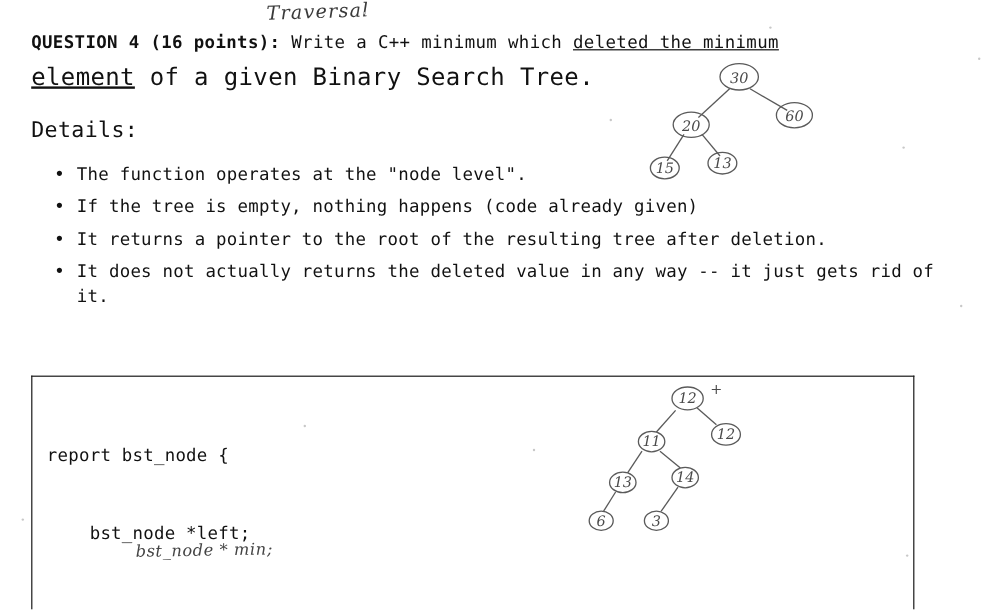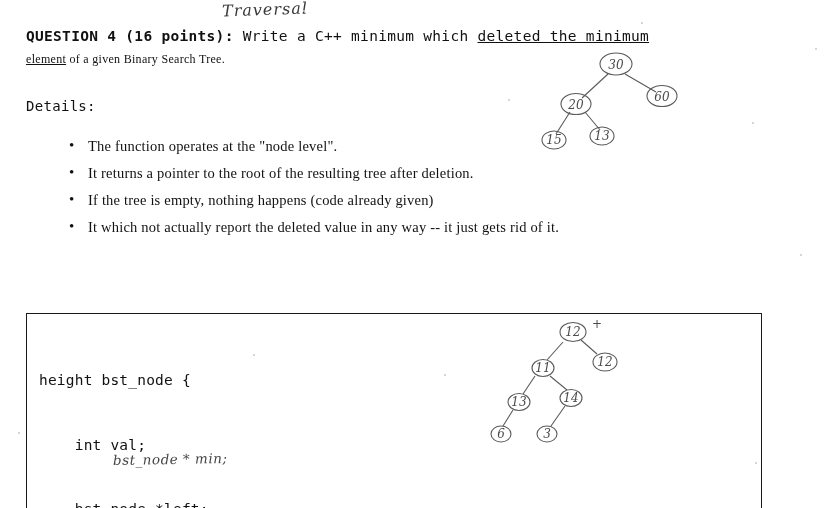--- a/index.html
+++ b/index.html
@@ -30,45 +30,43 @@
     letter-spacing: 0.3px;
     white-space: nowrap;
   }
   .qline b { font-weight: bold; }
   .u { text-decoration: underline; }
 
   .qline2 {
     position: absolute;
     left: 26px;
     top: 52px;
-    font-size: 12px;
+    font-size: 20px;
     letter-spacing: 0.3px;
     white-space: nowrap;
-    font-family: Liberation Serif, serif;
   }
 
   .details {
     position: absolute;
     left: 26px;
     top: 98px;
-    font-size: 14px;
+    font-size: 18px;
     letter-spacing: 0.3px;
   }
 
   ul.bullets {
     position: absolute;
-    left: 64px;
+    left: 40px;
     top: 136px;
     margin: 0;
     padding: 0 0 0 24px;
     list-style: none;
     font-size: 14.5px;
     letter-spacing: 0.2px;
     line-height: 21px;
-    font-family: Liberation Serif, serif;
   }
   ul.bullets li {
     position: relative;
     margin-bottom: 6px;
     max-width: 740px;
   }
   ul.bullets li::before {
     content: "\2022";
     position: absolute;
     left: -19px;
@@ -163,23 +161,23 @@
     <b>QUESTION 4 (16 points):</b><span>  Write a C++ minimum which </span><span class="u">deleted the minimum</span>
   </div>
   <div class="qline2">
     <span class="u">element</span><span> of a given Binary Search Tree.</span>
   </div>
 
   <div class="details">Details:</div>
 
   <ul class="bullets">
     <li>The function operates at the "node level".</li>
+    <li>If the tree is empty, nothing happens (code already given)</li>
     <li>It returns a pointer to the root of the resulting tree after deletion.</li>
-    <li>If the tree is empty, nothing happens (code already given)</li>
-    <li>It which not actually report the deleted value in any way -- it just gets rid of it.</li>
+    <li>It does not actually returns the deleted value in any way -- it just gets rid of it.</li>
   </ul>
 
   <svg class="tree" style="left:530px; top:48px;" width="190" height="120" viewBox="0 0 190 120">
     <line x1="78" y1="26" x2="52" y2="50"></line>
     <line x1="95" y1="26" x2="126" y2="44"></line>
     <line x1="40" y1="64" x2="26" y2="86"></line>
     <line x1="55" y1="64" x2="70" y2="82"></line>
     <ellipse cx="86" cy="16" rx="16" ry="11"></ellipse>
     <ellipse cx="46" cy="56" rx="15" ry="10.5"></ellipse>
     <ellipse cx="132" cy="48" rx="15" ry="10.5"></ellipse>
@@ -187,22 +185,21 @@
     <ellipse cx="72" cy="88" rx="12" ry="9"></ellipse>
     <text x="86" y="21" text-anchor="middle">30</text>
     <text x="46" y="61" text-anchor="middle">20</text>
     <text x="132" y="53" text-anchor="middle">60</text>
     <text x="24" y="96" text-anchor="middle" font-size="10">15</text>
     <text x="72" y="92" text-anchor="middle" font-size="10">13</text>
   </svg>
 
   <div class="codebox">
     <div class="code">
-      <div class="code-line">height bst_node {</div>
-      <div class="code-line">    int val;</div>
+      <div class="code-line">report bst_node {</div>
       <div class="code-line">    bst_node *left;</div>
       
       
       
       
       
     </div>
 
     <div class="hand hw-minline" style="left:86px; top:137px;">bst_node * min;</div>
 

